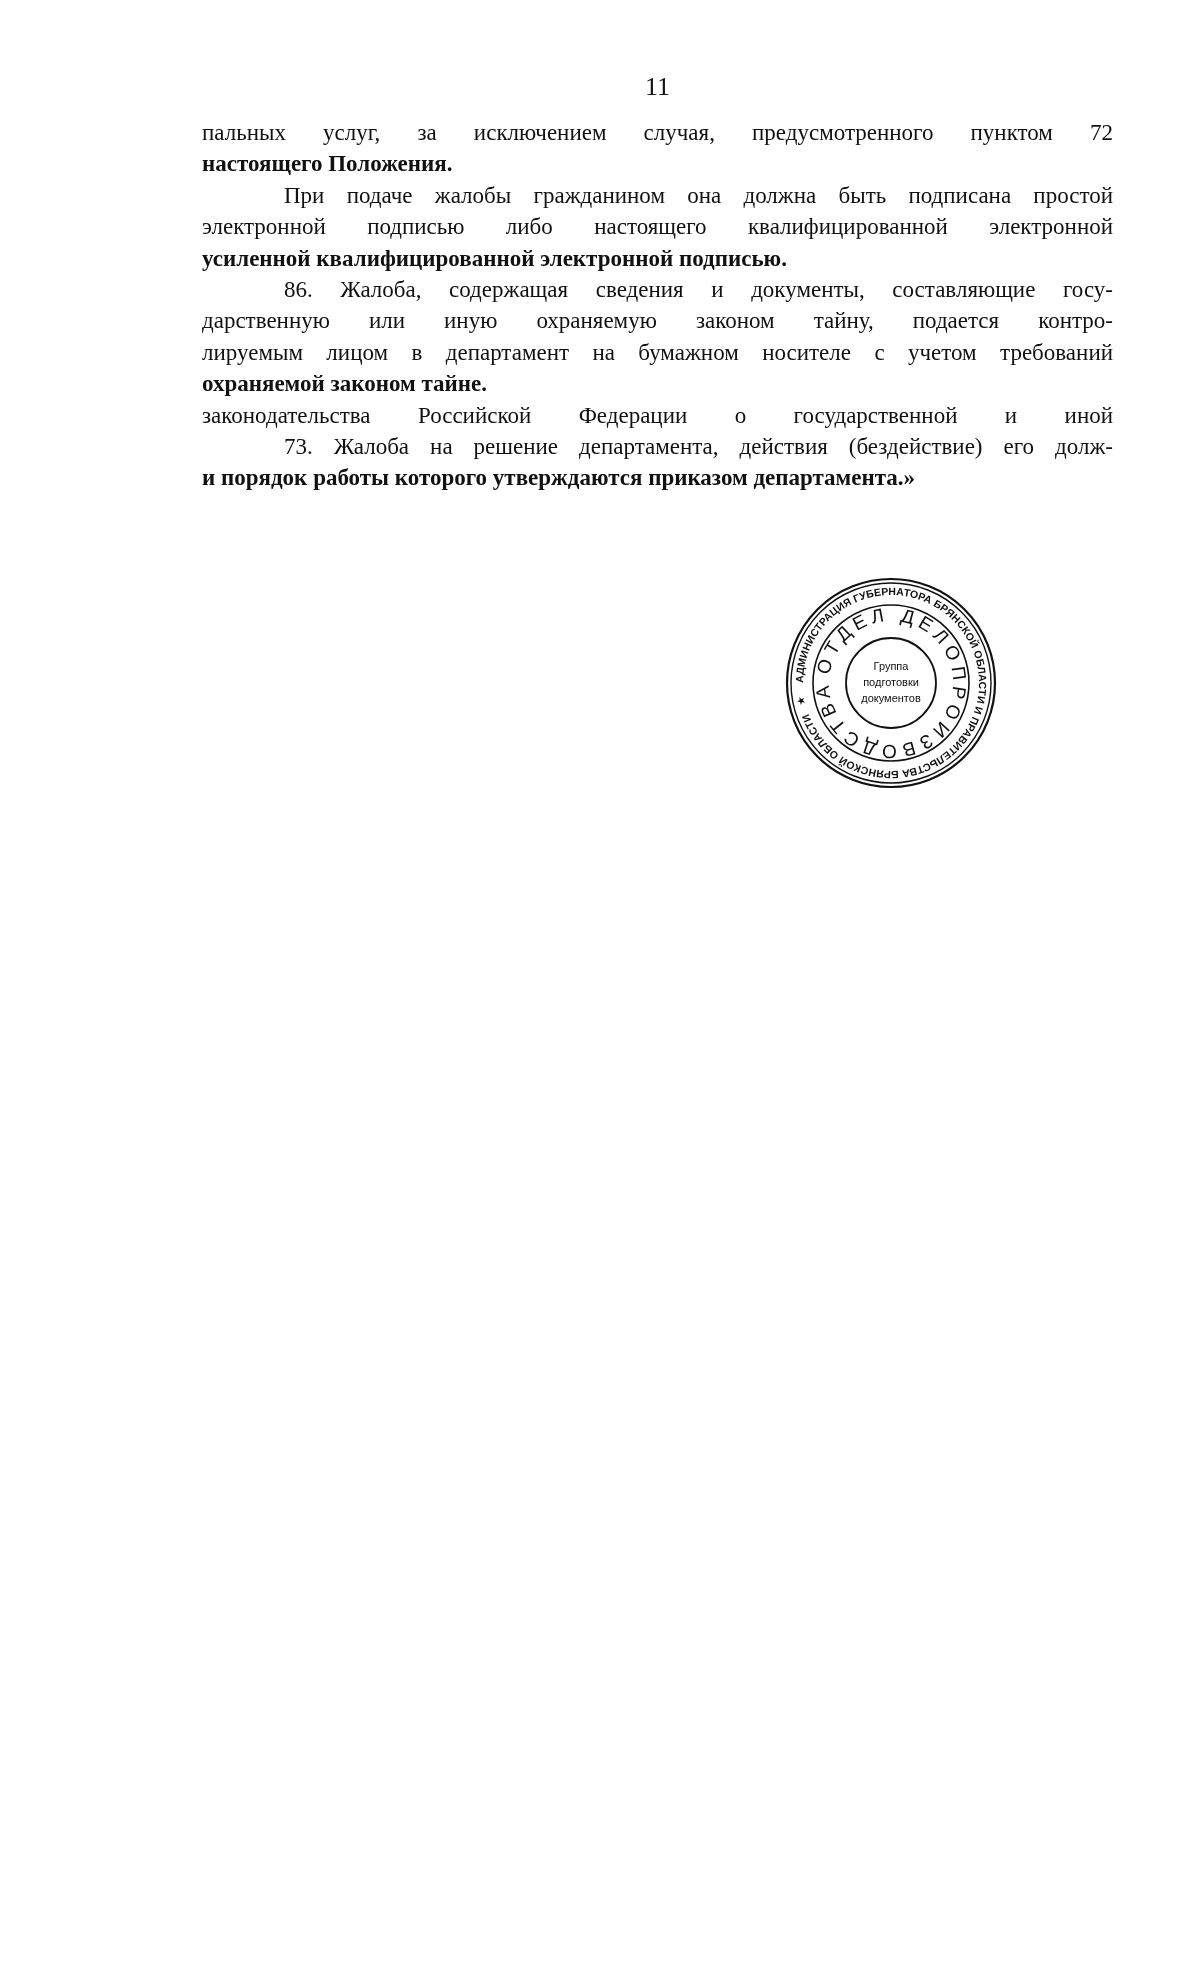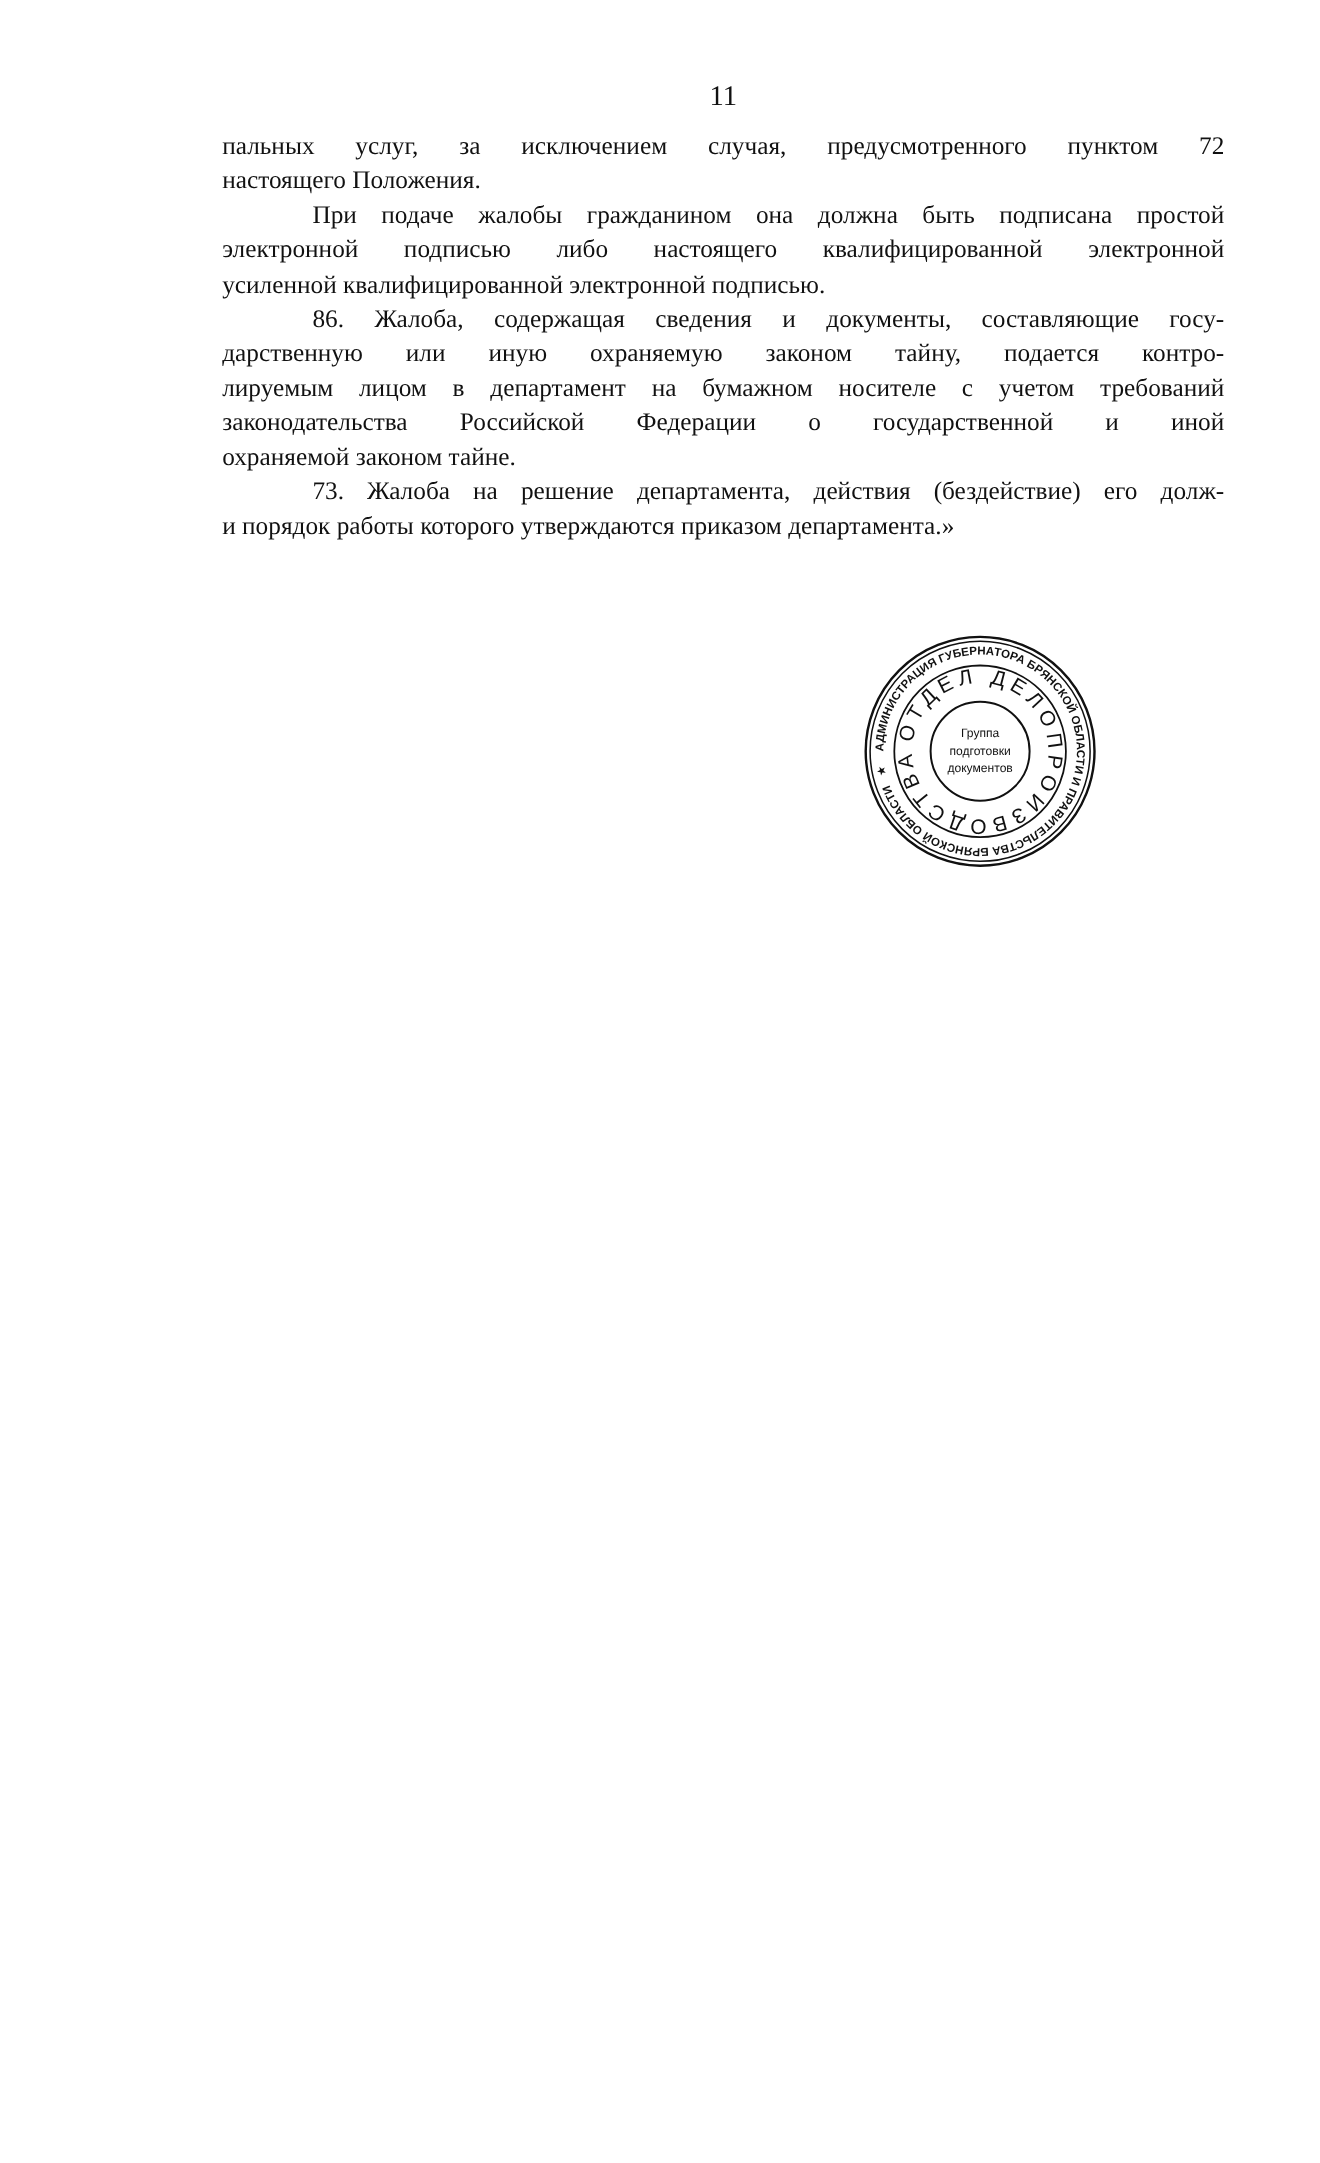--- a/index.html
+++ b/index.html
@@ -36,20 +36,21 @@
       display: block;
       height: 31.4px;
       white-space: nowrap;
       text-align: justify;
       text-align-last: justify;
       -moz-text-align-last: justify;
     }
     .line.last {
       text-align: left;
       text-align-last: left;
+      font-weight: bold;
     }
     .line.indent {
       padding-left: 82px;
     }
     .stamp {
       position: absolute;
       left: 784px;
       top: 576px;
       width: 214px;
       height: 214px;
@@ -77,22 +78,22 @@
     <div>
       <span class="line indent">При подаче жалобы гражданином она должна быть подписана простой</span>
       <span class="line">электронной подписью либо настоящего квалифицированной электронной</span>
       <span class="line last">усиленной квалифицированной электронной подписью.</span>
     </div>
 
     <div>
       <span class="line indent">86. Жалоба, содержащая сведения и документы, составляющие госу-</span>
       <span class="line">дарственную или иную охраняемую законом тайну, подается контро-</span>
       <span class="line">лируемым лицом в департамент на бумажном носителе с учетом требований</span>
+      <span class="line last">охраняемой законом тайне.</span>
       <span class="line">законодательства Российской Федерации о государственной и иной</span>
-      <span class="line last">охраняемой законом тайне.</span>
     </div>
 
     <div>
       <span class="line indent">73. Жалоба на решение департамента, действия (бездействие) его долж-</span>
       <span class="line last">и порядок работы которого утверждаются приказом департамента.»</span>
     </div>
   </div>
 
   <div class="stamp">
     <svg viewBox="0 0 214 214" xmlns="http://www.w3.org/2000/svg">

